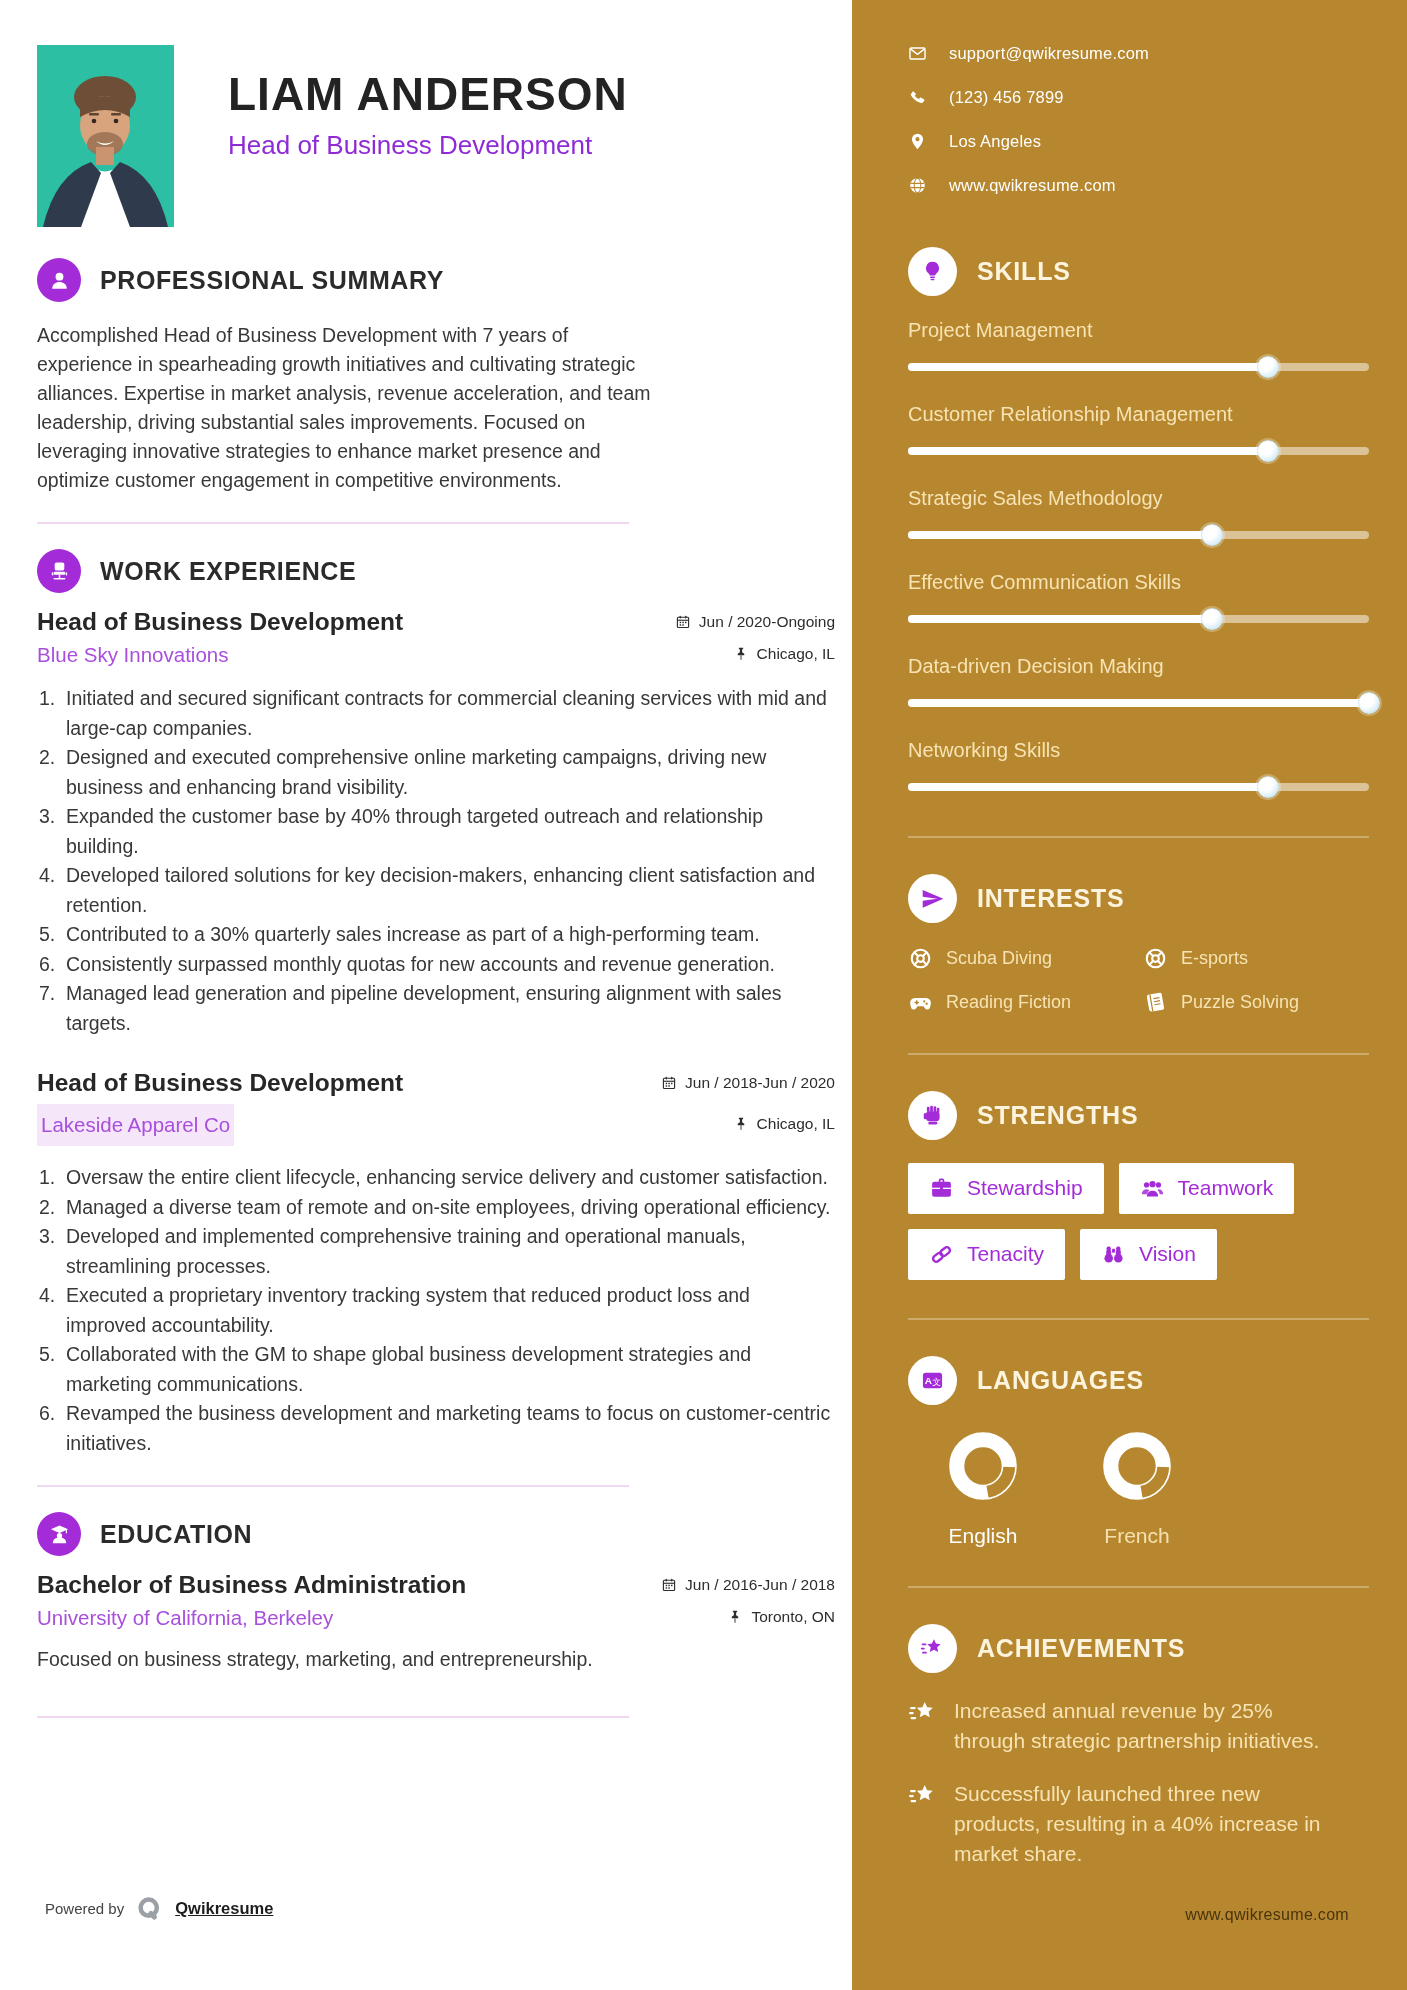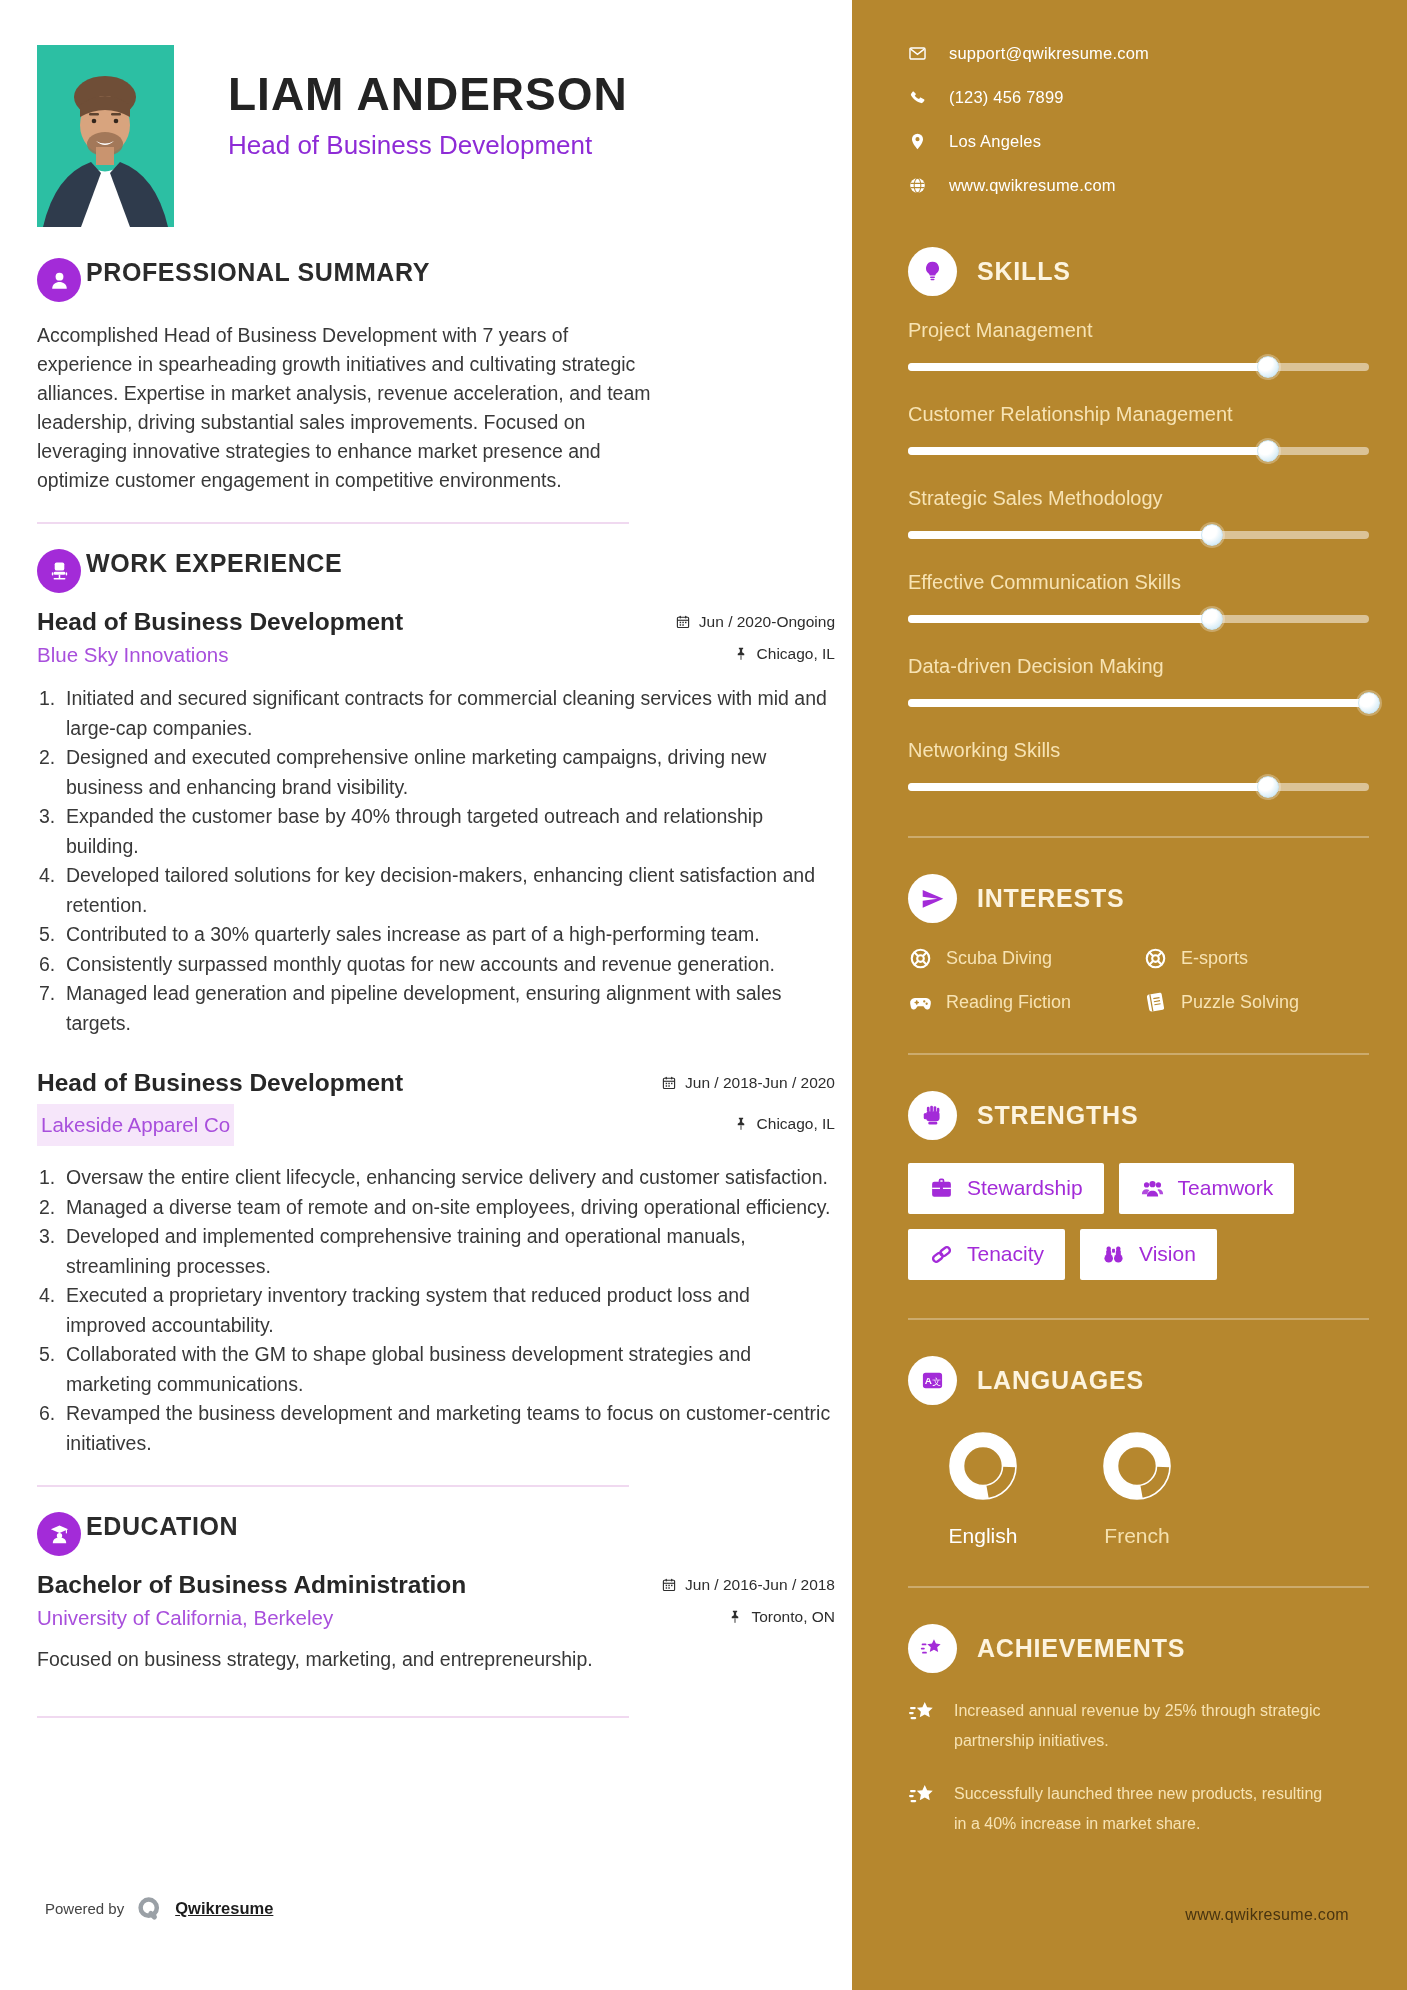--- a/index.html
+++ b/index.html
@@ -13,21 +13,21 @@
 
   
   .left{width:852px;padding:0 17px 0 37px;position:relative}
   .id-header{margin-top:45px;display:flex}
   .photo{width:137px;height:182px;flex:none;overflow:hidden}
   .photo svg{display:block}
   .id-text{margin-left:54px;padding-top:22px}
   .name{font-size:46px;font-weight:800;letter-spacing:1px;color:#232323}
   .person-title{font-size:26px;color:var(--purple-text);margin-top:9px;font-weight:500}
 
-  .lsec-head{display:flex;align-items:flex-start;gap:5px}
+  .lsec-head{display:flex;align-items:center;gap:19px}
   .lcircle{width:44px;height:44px;border-radius:50%;background:var(--purple);color:#fff;
            display:flex;align-items:center;justify-content:center;flex:none}
   .lcircle svg{width:23px;height:23px}
   .lsec-head h2{font-size:25px;font-weight:800;color:#2b2b2b;letter-spacing:.6px}
 
   #summary{margin-top:31px}
   .summary-text{margin-top:19px;font-size:19.5px;line-height:29px;color:var(--body);max-width:614px}
 
   .ldiv{border:none;border-top:2px solid var(--divider);width:592px;margin-top:27px}
 
@@ -93,21 +93,21 @@
   .chip .chicon svg{width:25px;height:25px}
   .chip span.chlabel{font-size:21px;color:var(--purple)}
 
   .langs{display:flex;gap:4px}
   .lang{width:150px;display:flex;flex-direction:column;align-items:center}
   .lang .label{margin-top:16px;font-size:21px}
 
   .ach{display:flex;gap:16px;margin-bottom:23px;max-width:420px}
   .ach .aicon{width:30px;height:30px;color:#fff;flex:none;margin-top:2px}
   .ach .aicon svg{width:30px;height:30px}
-  .ach p{font-size:16px;line-height:30px;color:var(--cream)}
+  .ach p{font-size:21px;line-height:30px;color:var(--cream)}
 
   .site{position:absolute;right:58px;bottom:66px;font-size:16px;color:#2E2008;opacity:.8;letter-spacing:.3px}
 </style>
 </head>
 <body>
 
 <div class="page">
 
   <div class="left">
 

